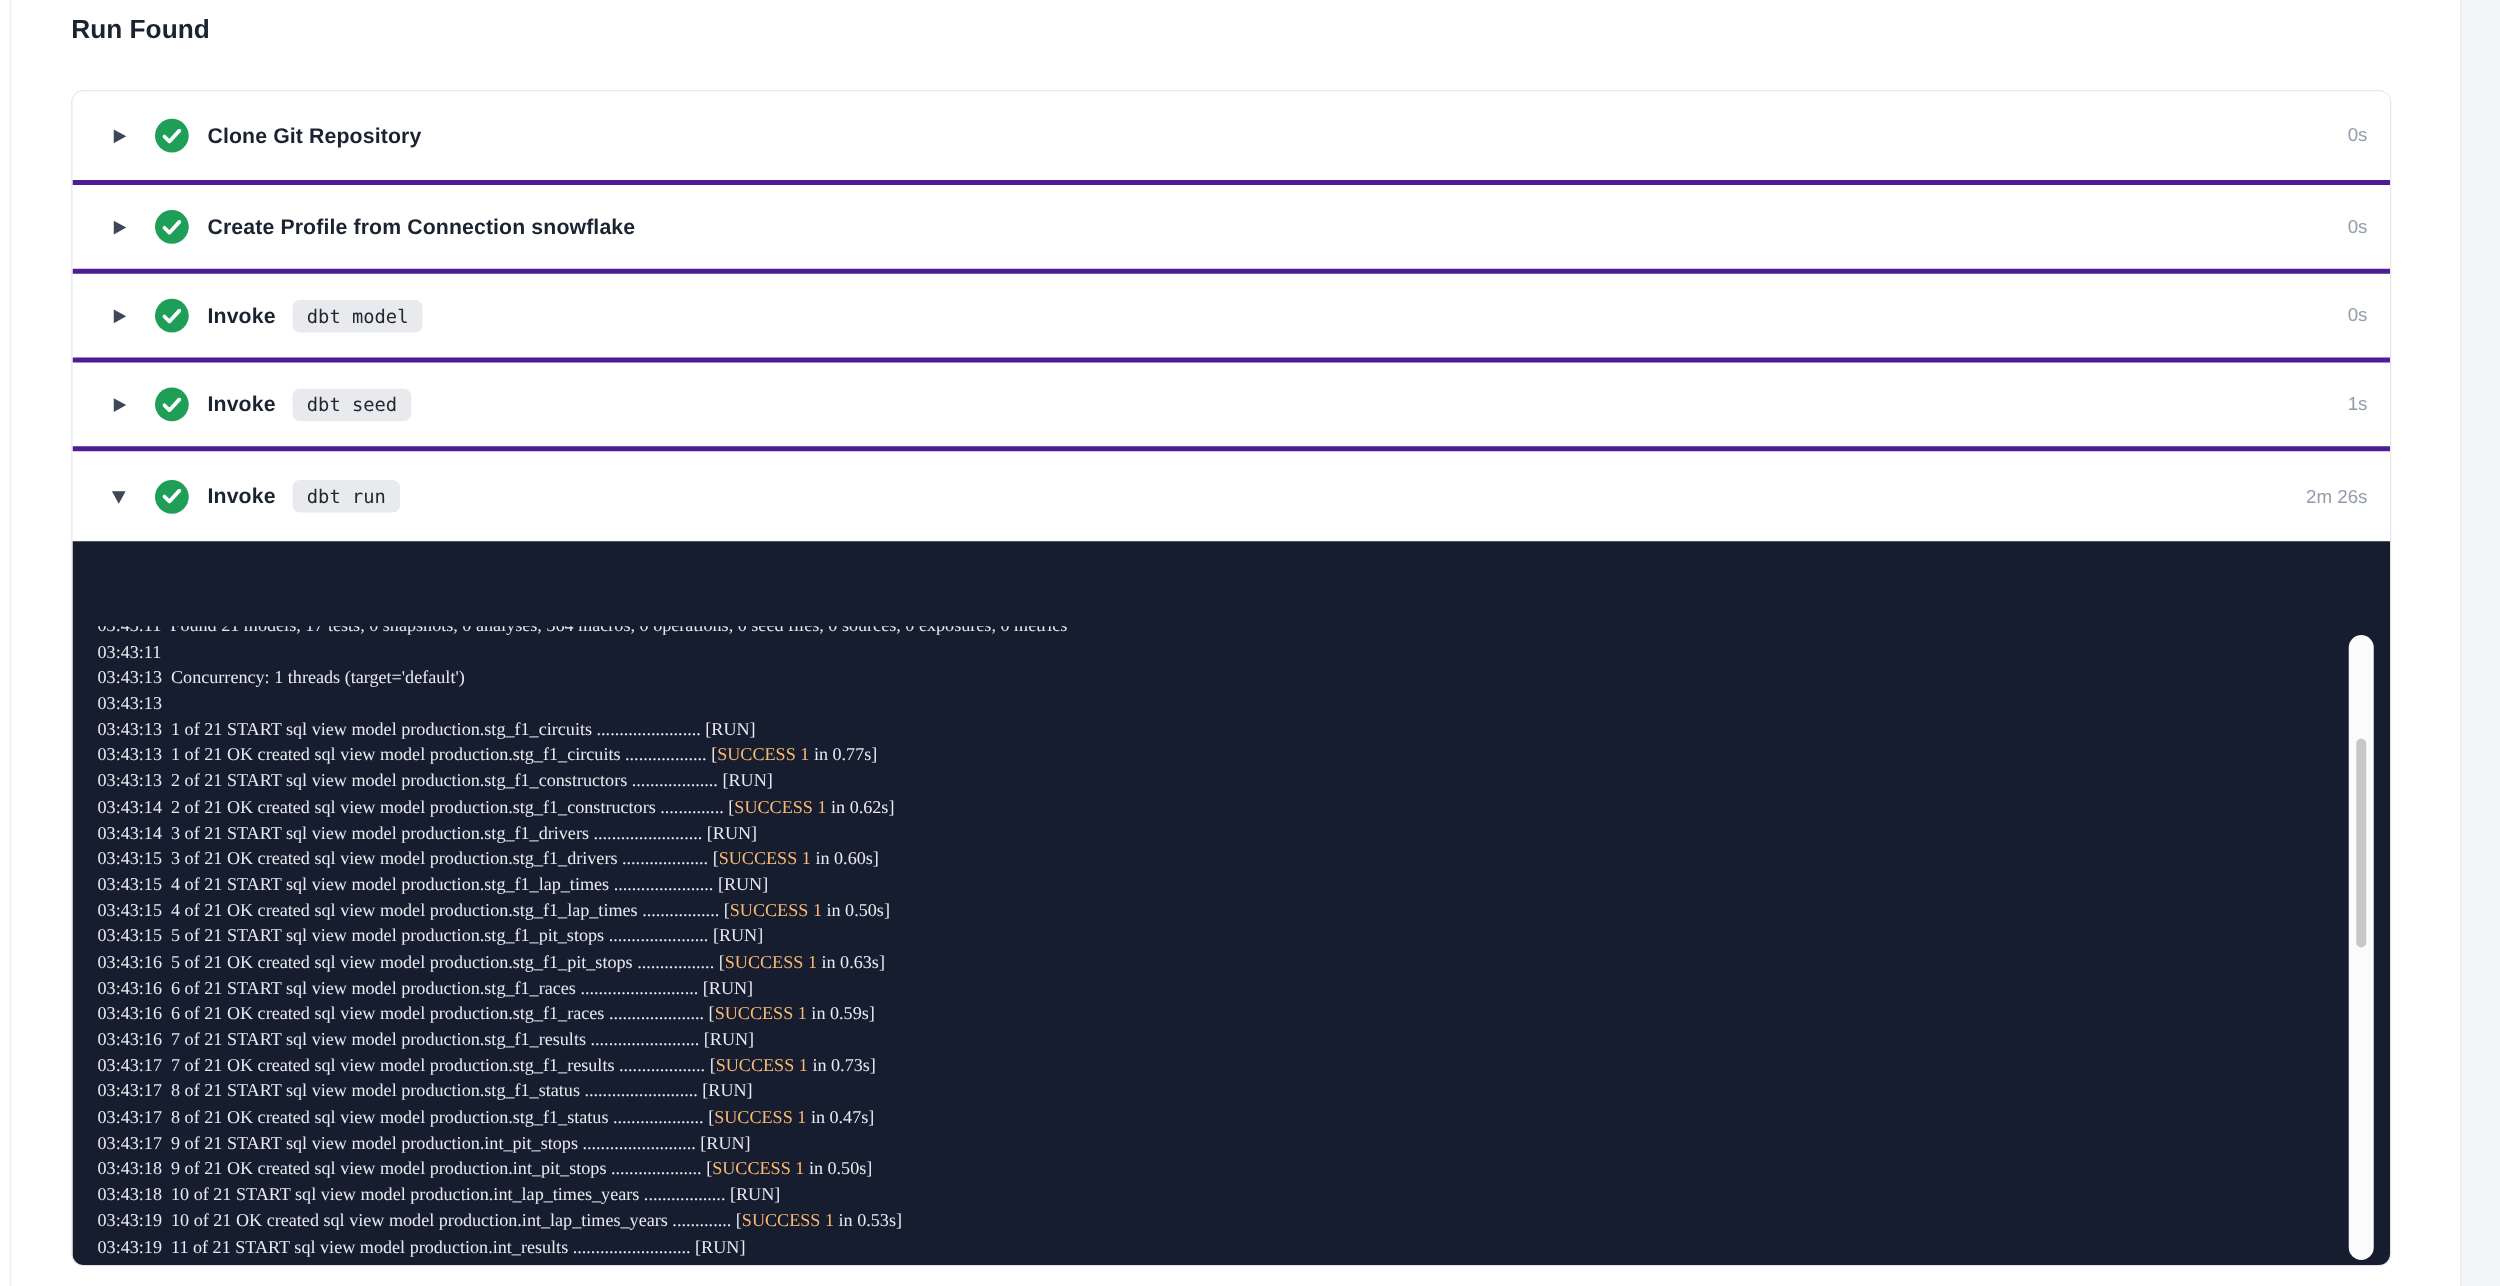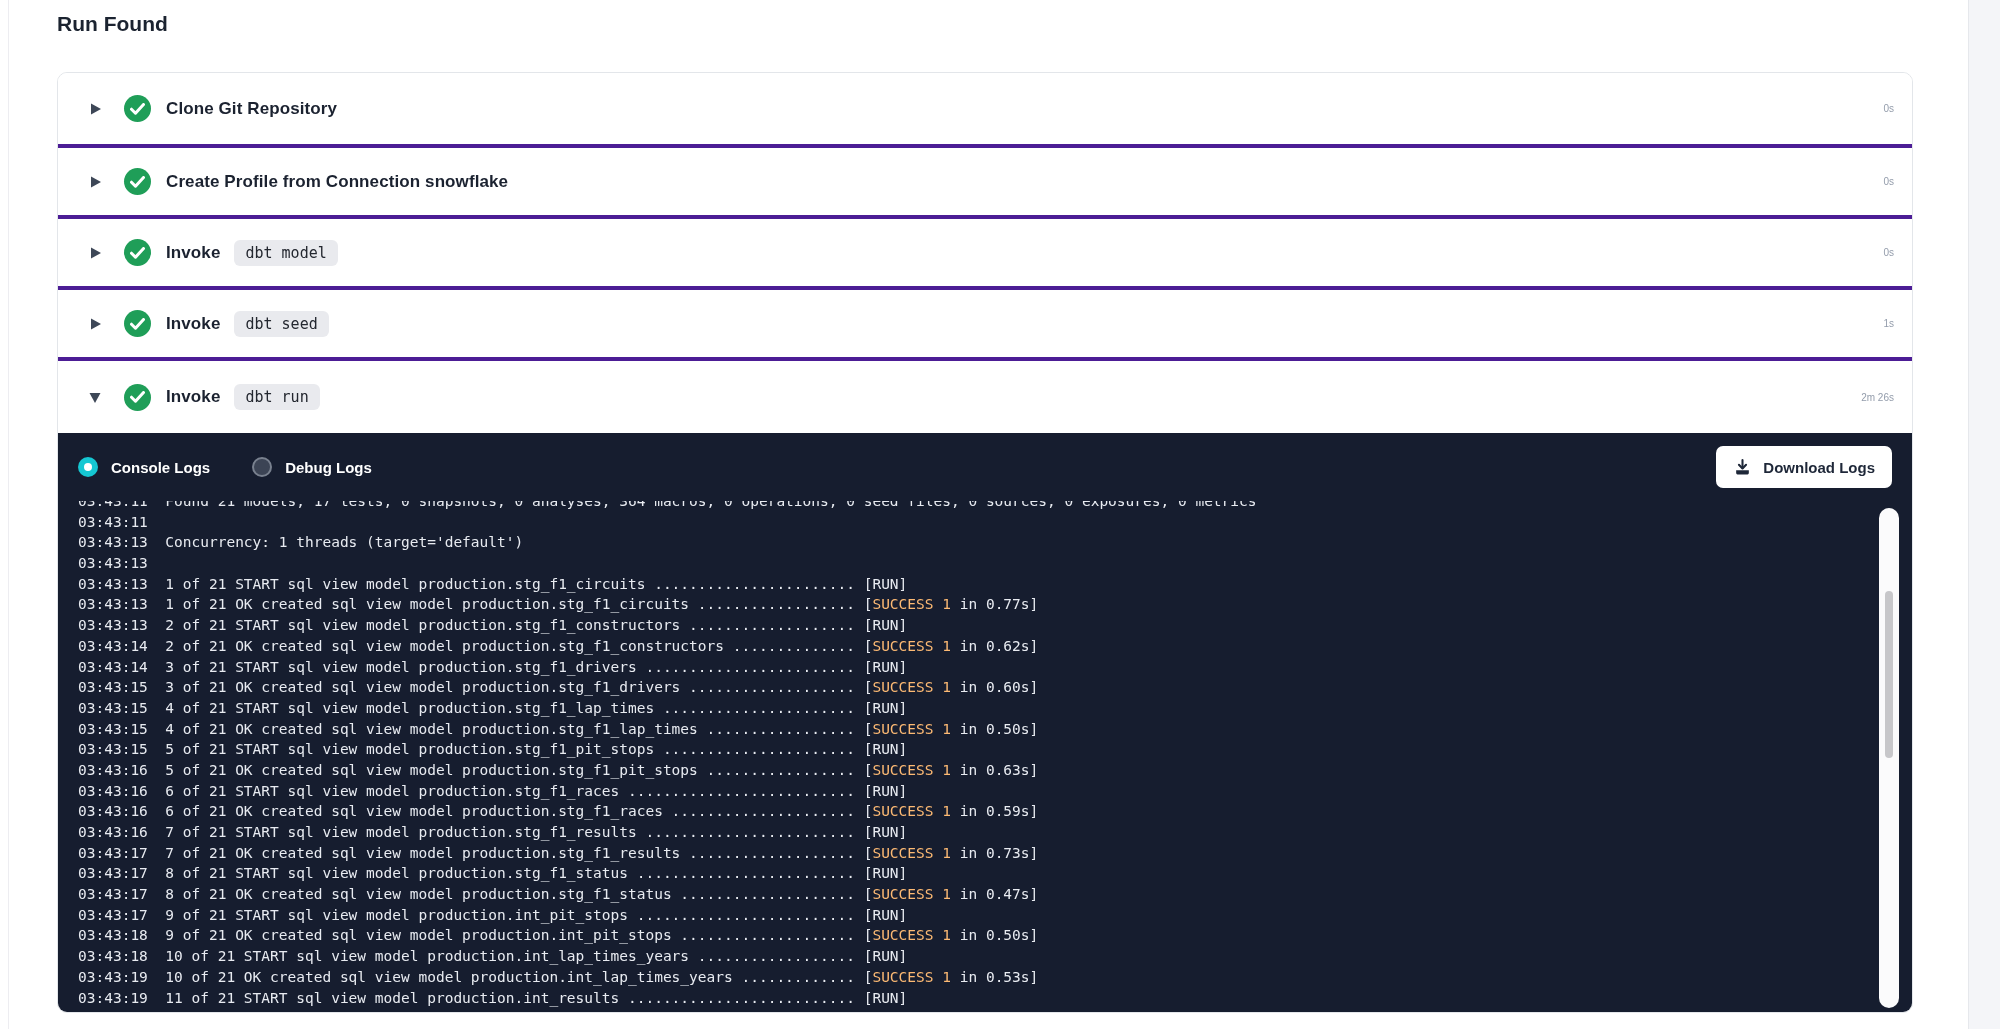--- a/index.html
+++ b/index.html
@@ -21,42 +21,42 @@
   .step-row.expanded { height:76px; }
 
   .caret { width:14px; height:14px; margin-right:22px; flex:0 0 auto; display:flex;
            align-items:center; justify-content:center; }
   .caret svg { display:block; }
   .check-circle { width:27px; height:27px; border-radius:50%; margin-right:15px; flex:0 0 auto;
                   display:flex; align-items:center; justify-content:center; }
   .step-label { font-size:17px; font-weight:700; color:#1b2230; letter-spacing:.1px; }
   .step-code  { margin-left:14px; background:#e9eaee; border-radius:6px; padding:4px 11px;
                 font-family:"DejaVu Sans Mono", monospace; font-size:15px; color:#23272f; }
-  .step-duration { margin-left:auto; font-size:10px; color:#939cab; }
+  .step-duration { margin-left:auto; font-size:15px; color:#939cab; }
 
   .console { position:absolute; left:0; top:360px; width:1856px; height:581px;
              background:#161d2f; }
   .console-header { display:flex; align-items:center; height:68px; padding:0 20px; }
   .radio-option { display:flex; align-items:center; margin-right:42px; cursor:pointer; }
   .radio-circle { width:20px; height:20px; border-radius:50%; margin-right:13px; position:relative; }
   .radio-circle.selected { background:#15c7d2; }
   .radio-circle.selected::after { content:""; position:absolute; left:6px; top:6px; width:8px; height:8px;
                                   border-radius:50%; background:#ffffff; }
   .radio-circle.unselected { background:#3c4455; border:2px solid #79818f; }
   .radio-label { font-size:15px; font-weight:700; color:#ffffff; }
 
   .download-btn { margin-left:auto; margin-right:2px; display:flex; align-items:center; gap:11px;
                   background:#ffffff; border:none; border-radius:7px; height:42px; padding:0 17px;
                   font-family:"Liberation Sans", sans-serif; font-size:15px; font-weight:600;
                   color:#1e2738; cursor:pointer; }
 
   .log-viewport { position:absolute; left:20px; top:68px; right:52px; height:507px; overflow:hidden; }
   .log-inner { margin-top:-10px; font-family:"DejaVu Sans Mono", monospace; font-size:14.5px;
                line-height:20.7px; color:#e8ebf1; white-space:pre; }
-  .log-line { height:20.7px; }
+  .log-line { height:20.7px;font-family:Liberation Serif, serif; }
   .log-success { color:#fdba74; }
 
   .scroll-track { position:absolute; right:15px; top:75px; width:20px; height:500px;
                   background:#fbfbfc; border-radius:10px; }
   .scroll-thumb { position:absolute; left:6px; top:83px; width:8px; height:167px;
                   background:#c7c7ca; border-radius:4px; cursor:grab; }
 </style>
 </head>
 <body>
 
@@ -136,42 +136,20 @@
             <path d="M1.5 6.2l4 4L13.5 1.5" stroke="#ffffff" stroke-width="3" fill="none" stroke-linecap="round" stroke-linejoin="round"></path>
           </svg>
         </span>
         <span class="step-label">Invoke</span>
         <span class="step-code">dbt run</span>
         <span class="step-duration">2m 26s</span>
       </div>
     </div>
 
   <div class="console">
-    <div class="console-header">
-      <div id="tabs" style="display:flex;align-items:center;">
-          <div class="radio-option">
-            <span class="radio-circle selected"></span>
-            <span class="radio-label">Console Logs</span>
-          </div>
-          <div class="radio-option">
-            <span class="radio-circle unselected"></span>
-            <span class="radio-label">Debug Logs</span>
-          </div>
-        </div>
-      <button class="download-btn">
-        <span style="display:flex;">
-          <svg width="19" height="19" viewBox="0 0 24 24">
-            <path d="M12 2.5v10" stroke="#1e2738" stroke-width="2.6" fill="none" stroke-linecap="round"></path>
-            <path d="M7.5 8.5l4.5 4.8 4.5-4.8" stroke="#1e2738" stroke-width="2.6" fill="none" stroke-linecap="round" stroke-linejoin="round"></path>
-            <path d="M4 15.5h16v3.6a1.6 1.6 0 0 1-1.6 1.6H5.6A1.6 1.6 0 0 1 4 19.1z" fill="#1e2738"></path>
-          </svg>
-        </span>
-        <span>Download Logs</span>
-      </button>
-    </div>
 
     <div class="log-viewport">
       <div class="log-inner" id="log"><div class="log-line"><span>03:43:11  Found 21 models, 17 tests, 0 snapshots, 0 analyses, 364 macros, 0 operations, 0 seed files, 0 sources, 0 exposures, 0 metrics</span></div><div class="log-line"><span>03:43:11  </span></div><div class="log-line"><span>03:43:13  Concurrency: 1 threads (target='default')</span></div><div class="log-line"><span>03:43:13  </span></div><div class="log-line"><span>03:43:13  1 of 21 START sql view model production.stg_f1_circuits ....................... [RUN]</span></div><div class="log-line"><span>03:43:13  1 of 21 OK created sql view model production.stg_f1_circuits .................. [</span><span class="log-success">SUCCESS 1</span><span> in 0.77s]</span></div><div class="log-line"><span>03:43:13  2 of 21 START sql view model production.stg_f1_constructors ................... [RUN]</span></div><div class="log-line"><span>03:43:14  2 of 21 OK created sql view model production.stg_f1_constructors .............. [</span><span class="log-success">SUCCESS 1</span><span> in 0.62s]</span></div><div class="log-line"><span>03:43:14  3 of 21 START sql view model production.stg_f1_drivers ........................ [RUN]</span></div><div class="log-line"><span>03:43:15  3 of 21 OK created sql view model production.stg_f1_drivers ................... [</span><span class="log-success">SUCCESS 1</span><span> in 0.60s]</span></div><div class="log-line"><span>03:43:15  4 of 21 START sql view model production.stg_f1_lap_times ...................... [RUN]</span></div><div class="log-line"><span>03:43:15  4 of 21 OK created sql view model production.stg_f1_lap_times ................. [</span><span class="log-success">SUCCESS 1</span><span> in 0.50s]</span></div><div class="log-line"><span>03:43:15  5 of 21 START sql view model production.stg_f1_pit_stops ...................... [RUN]</span></div><div class="log-line"><span>03:43:16  5 of 21 OK created sql view model production.stg_f1_pit_stops ................. [</span><span class="log-success">SUCCESS 1</span><span> in 0.63s]</span></div><div class="log-line"><span>03:43:16  6 of 21 START sql view model production.stg_f1_races .......................... [RUN]</span></div><div class="log-line"><span>03:43:16  6 of 21 OK created sql view model production.stg_f1_races ..................... [</span><span class="log-success">SUCCESS 1</span><span> in 0.59s]</span></div><div class="log-line"><span>03:43:16  7 of 21 START sql view model production.stg_f1_results ........................ [RUN]</span></div><div class="log-line"><span>03:43:17  7 of 21 OK created sql view model production.stg_f1_results ................... [</span><span class="log-success">SUCCESS 1</span><span> in 0.73s]</span></div><div class="log-line"><span>03:43:17  8 of 21 START sql view model production.stg_f1_status ......................... [RUN]</span></div><div class="log-line"><span>03:43:17  8 of 21 OK created sql view model production.stg_f1_status .................... [</span><span class="log-success">SUCCESS 1</span><span> in 0.47s]</span></div><div class="log-line"><span>03:43:17  9 of 21 START sql view model production.int_pit_stops ......................... [RUN]</span></div><div class="log-line"><span>03:43:18  9 of 21 OK created sql view model production.int_pit_stops .................... [</span><span class="log-success">SUCCESS 1</span><span> in 0.50s]</span></div><div class="log-line"><span>03:43:18  10 of 21 START sql view model production.int_lap_times_years .................. [RUN]</span></div><div class="log-line"><span>03:43:19  10 of 21 OK created sql view model production.int_lap_times_years ............. [</span><span class="log-success">SUCCESS 1</span><span> in 0.53s]</span></div><div class="log-line"><span>03:43:19  11 of 21 START sql view model production.int_results .......................... [RUN]</span></div></div>
     </div>
 
     <div class="scroll-track">
       <div class="scroll-thumb"></div>
     </div>
   </div>
 </div>

